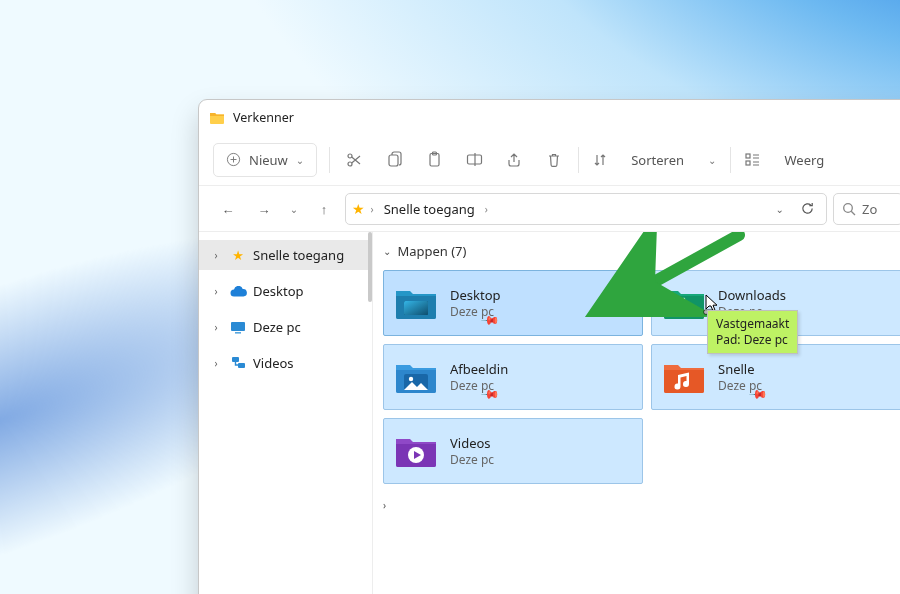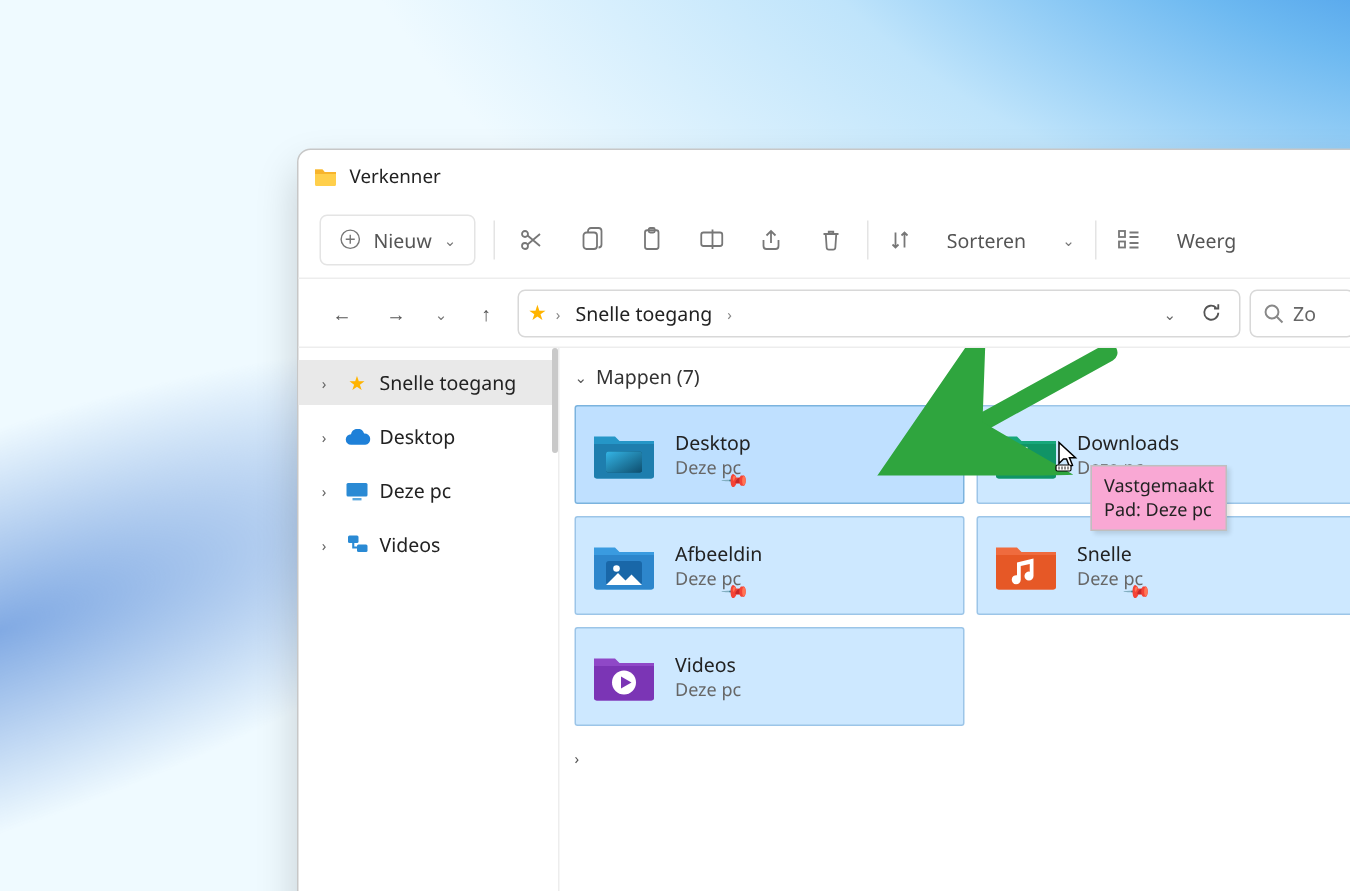--- a/index.html
+++ b/index.html
@@ -62,21 +62,21 @@
   .tile{height:66px;background:#cde8ff;border:1px solid #9cc5e8;border-radius:2px;display:flex;align-items:center;padding:6px 10px;gap:12px;position:relative;}
   .tile.sel{background:#bfe0ff;border-color:#7bb3de;}
   .tile-icon{width:44px;height:44px;display:flex;align-items:center;justify-content:center;}
   .tile-txt{display:flex;flex-direction:column;line-height:1.25;}
   .tile-name{font-size:13px;}
   .tile-name.und{}
   .tile-sub{font-size:12px;color:#666;}
   .pin{position:absolute;right:144px;bottom:6px;color:#8a8a8a;transform:rotate(45deg);font-size:12px;}
   .pin.r2{right:144px;}
   
-  .tooltip{position:absolute;left:354px;top:78px;background:#f9a8d4;border:1px solid #bfbfbf;padding:5px 8px;font-size:12px;line-height:1.35;box-shadow:2px 2px 3px rgba(0,0,0,.12);white-space:pre;}
+  .tooltip{position:absolute;left:334px;top:78px;background:#bef264;border:1px solid #bfbfbf;padding:5px 8px;font-size:12px;line-height:1.35;box-shadow:2px 2px 3px rgba(0,0,0,.12);white-space:pre;}
   
   .cursor{position:absolute;left:327px;top:61px;font-size:18px;pointer-events:none;}
   
   .big-arrow{position:absolute;left:206px;top:-5px;pointer-events:none;}
   
   .recent{margin-top:14px;display:flex;align-items:center;gap:6px;color:#333;}
   
   .i svg{display:block;}
 </style>
 </head>

